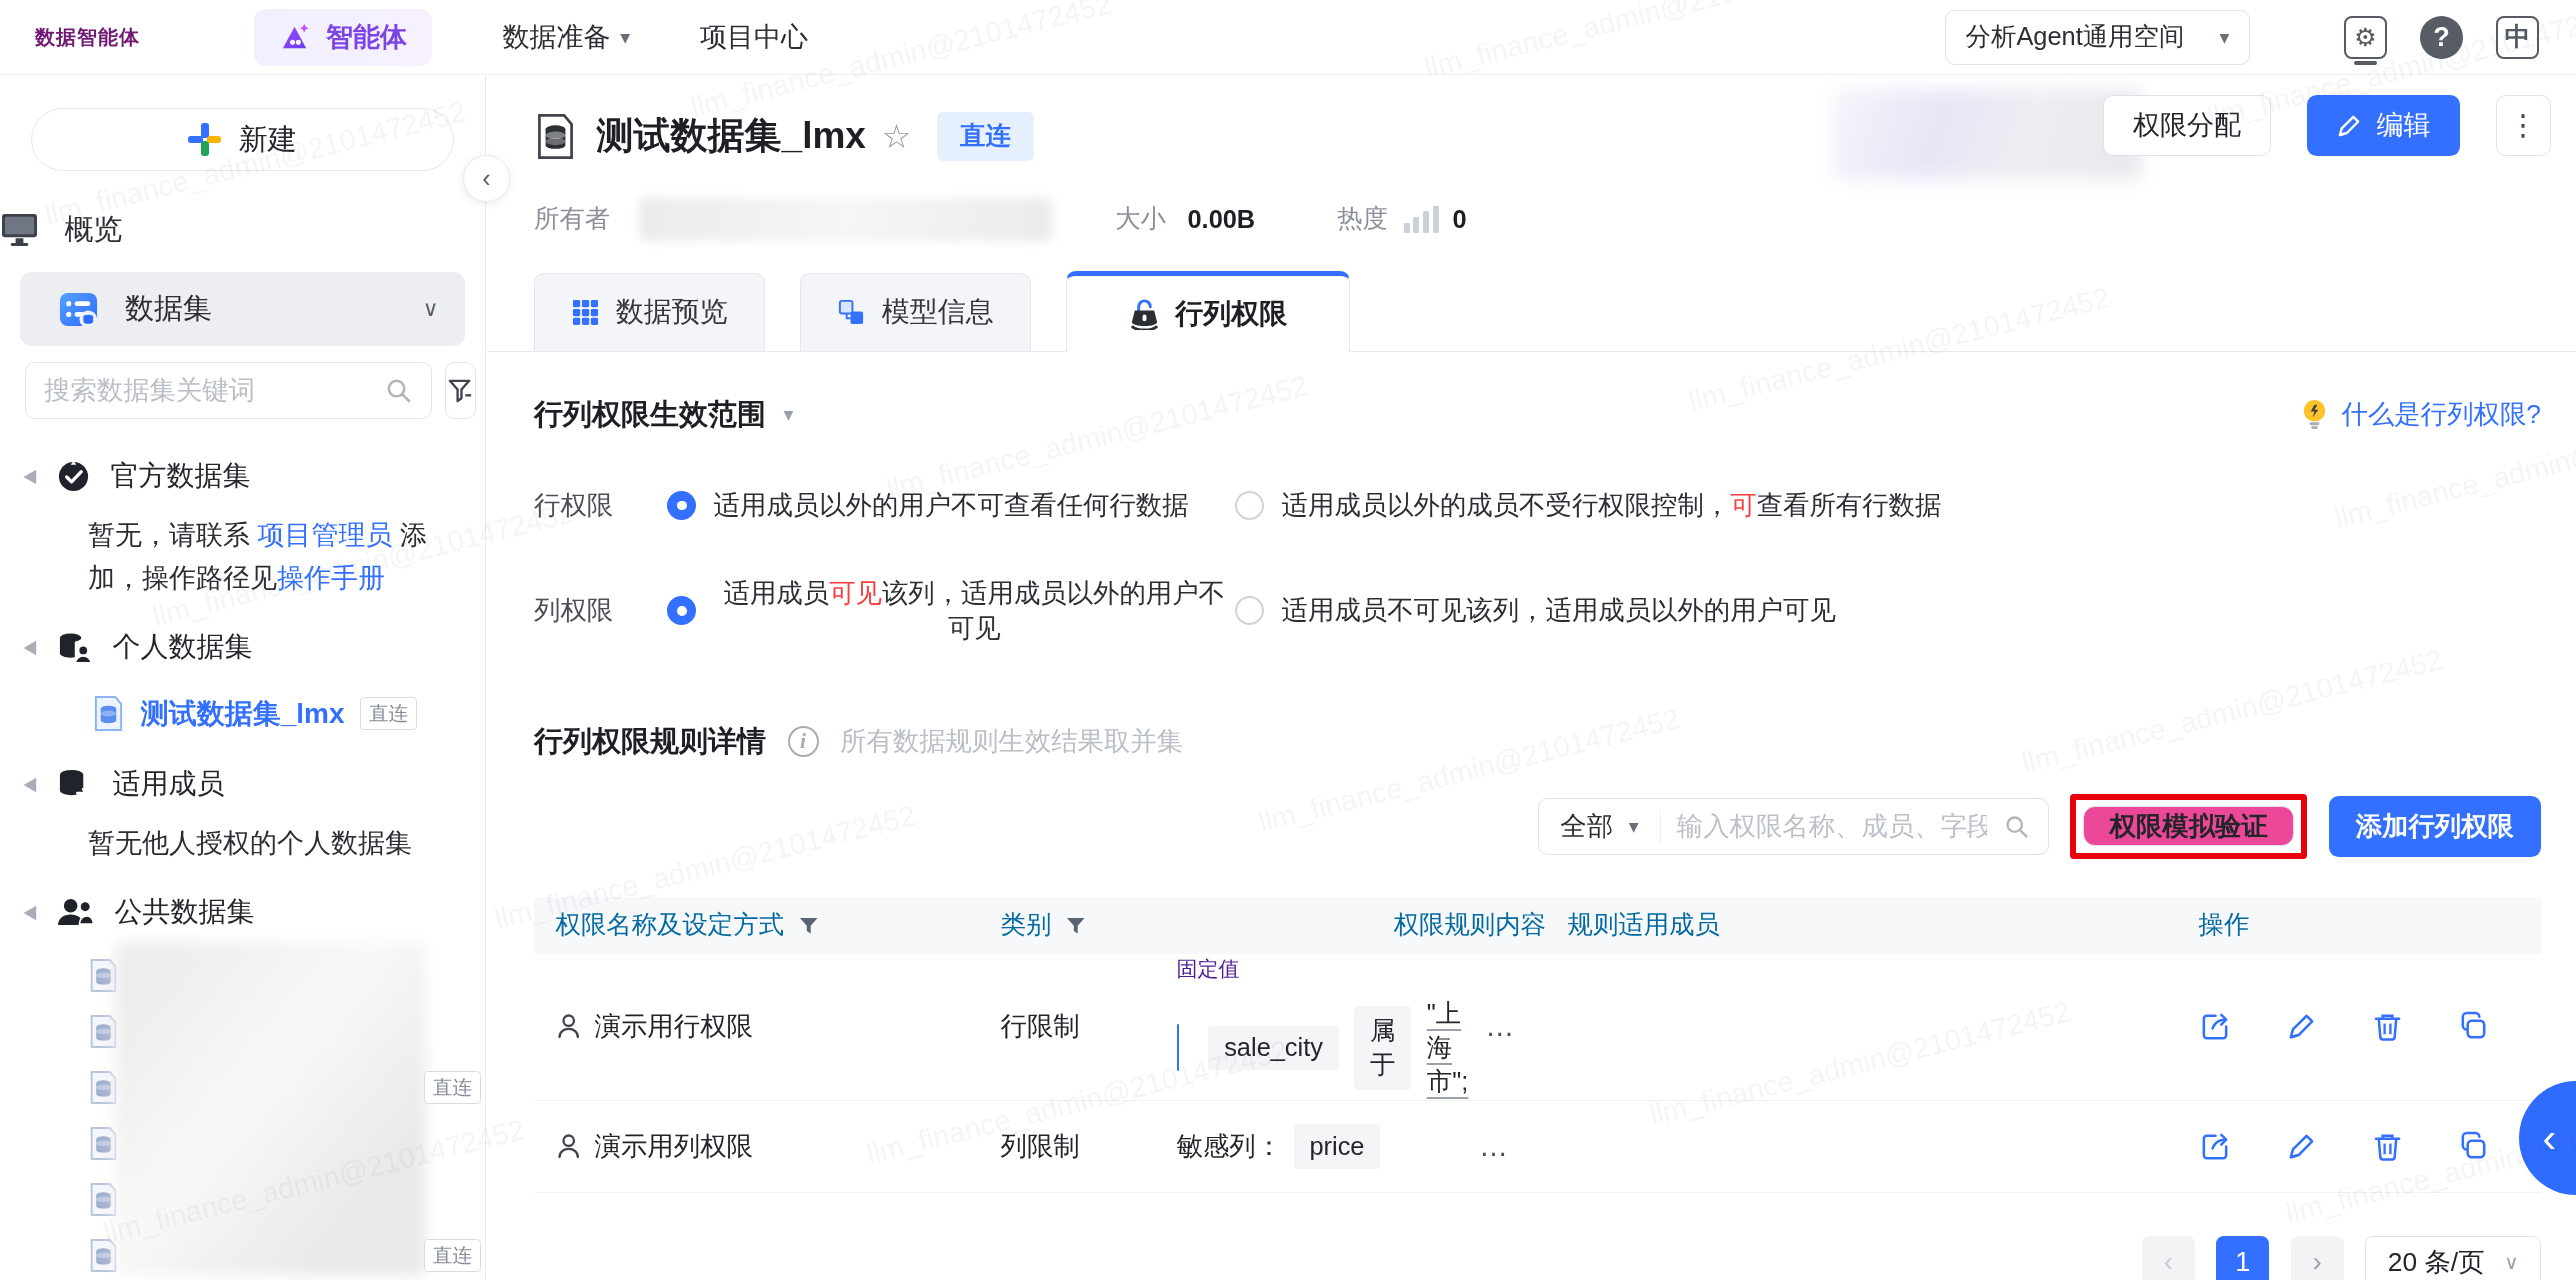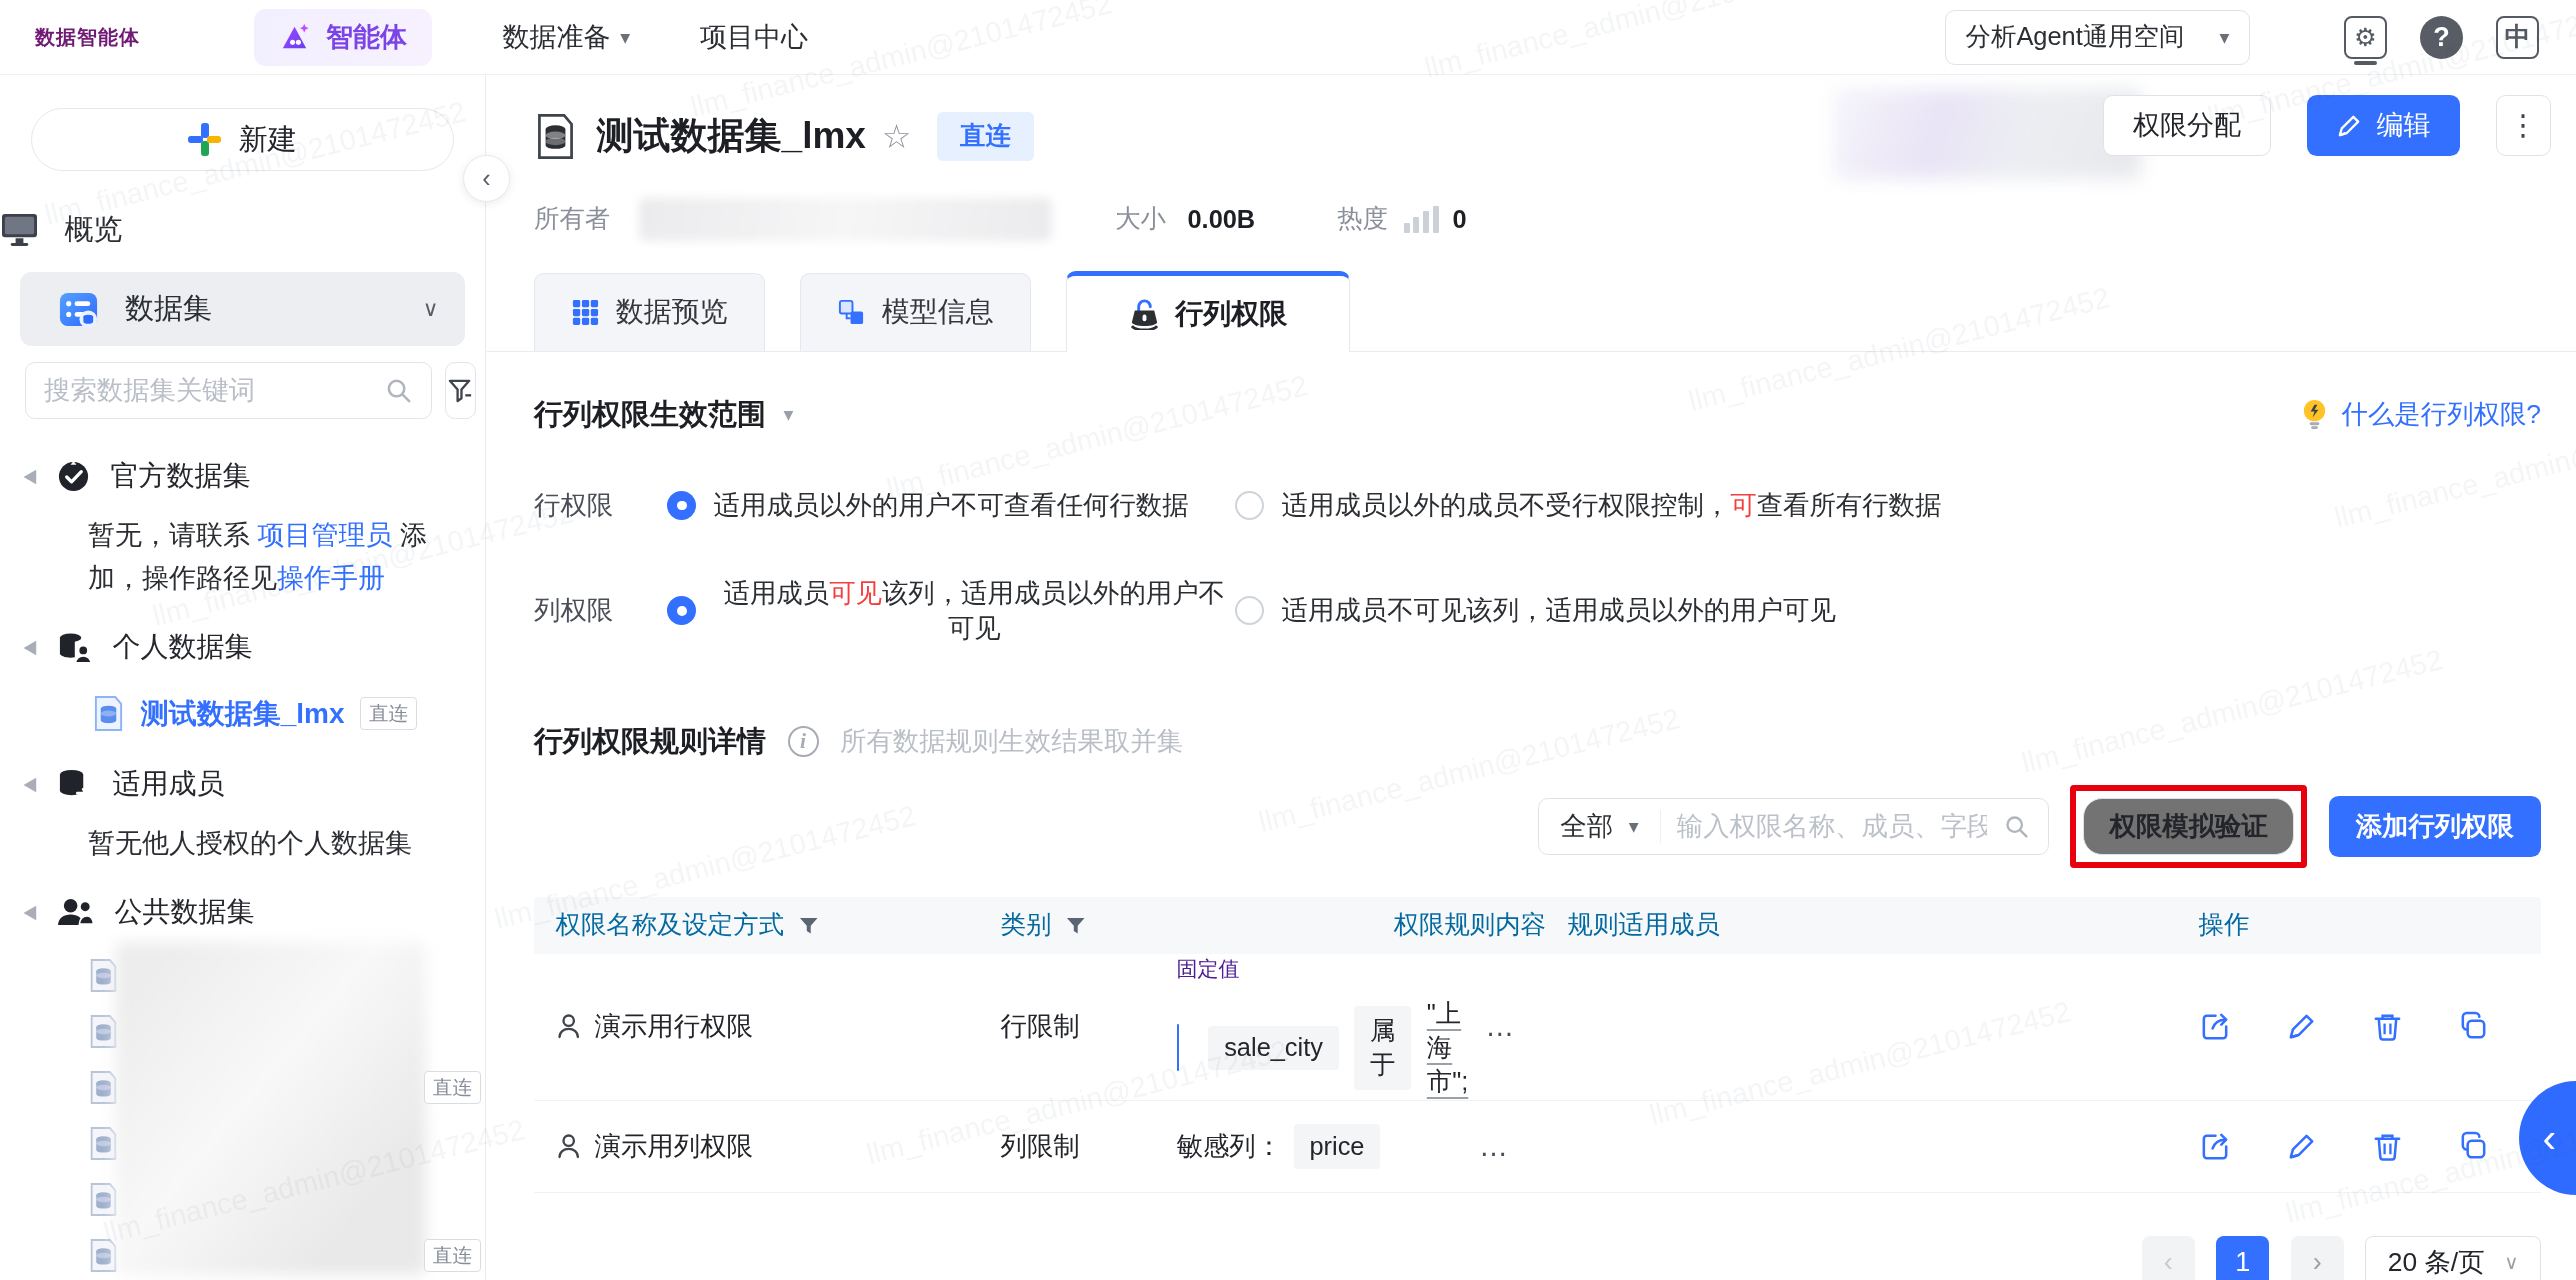--- a/index.html
+++ b/index.html
@@ -108,21 +108,21 @@
   .info-ico { width:31px; height:31px; border:2px solid #a6abb4; border-radius:50%; color:#a6abb4; font-size:21.5px;
     display:flex; align-items:center; justify-content:center; font-family:"Liberation Serif",serif; font-style:italic; font-weight:bold; }
   .rules-note { font-size:26.4px; color:#b9bec6; }
   .filter-row { display:flex; justify-content:flex-end; align-items:center; gap:21.5px; margin-top:17.6px; height:94px; }
   .search-group { display:flex; align-items:center; height:57px; width:511px; border:1px solid #dfe3e9; border-radius:9.8px; background:#fff; }
   .all-select { display:flex; align-items:center; gap:15.7px; padding:0 21.5px; height:60%; border-right:1px solid #eceff3;
     font-size:26.4px; color:#2b2e33; cursor:pointer; }
   .search-group input { border:0; outline:0; flex:1; padding:0 15.7px; font-size:26.4px; color:#2b2e33; font-family:inherit; min-width:0; }
   .search-group input::placeholder { color:#bcc1c9; }
   .red-annotation { border:6.9px solid #e8000d; padding:6.9px; border-radius:3.9px; }
-  .btn-simulate { height:57px; padding:0 25.4px; background:#737373; border:1px solid #dfe3e9; border-radius:19px;
+  .btn-simulate { height:40px; padding:0 25.4px; background:#ec4899; border:1px solid #dfe3e9; border-radius:12px;
     font-size:26.4px; font-weight:600; color:#23252a; display:flex; align-items:center; cursor:pointer; }
   .btn-add { height:61px; padding:0 27px; background:#3370ff; border-radius:9.8px; color:#fff; font-size:26.4px;
     font-weight:600; display:flex; align-items:center; cursor:pointer; }
 
   .rules-table { margin-top:23.5px; }
   .t-head { display:flex; align-items:center; height:57px; background:#f7f8fa; border-radius:3.9px 3.9px 0 0;
     font-size:25.4px; color:#0369a1; }
   .t-cell { padding-left:21.5px; display:flex; align-items:center; gap:13.7px; }
   .c1 { width:445px; } .c2 { width:176px; } .c3 { width:391px;justify-content:flex-end; } .c4 { width:631px; } .c5 { flex:1; }
   .t-row { display:flex; align-items:center; border-bottom:1px solid #f0f2f5; font-size:26.4px; color:#23252a; }

